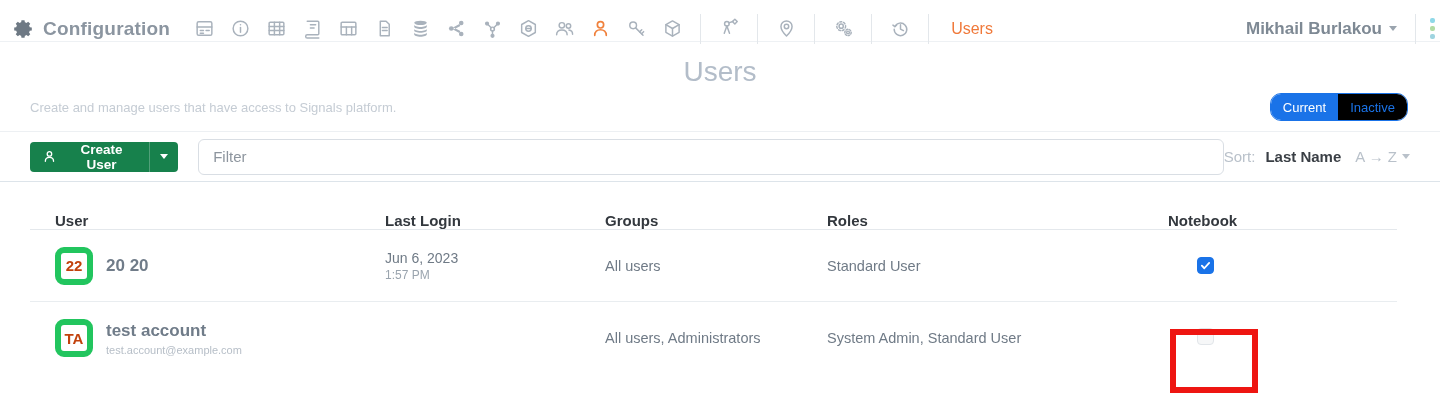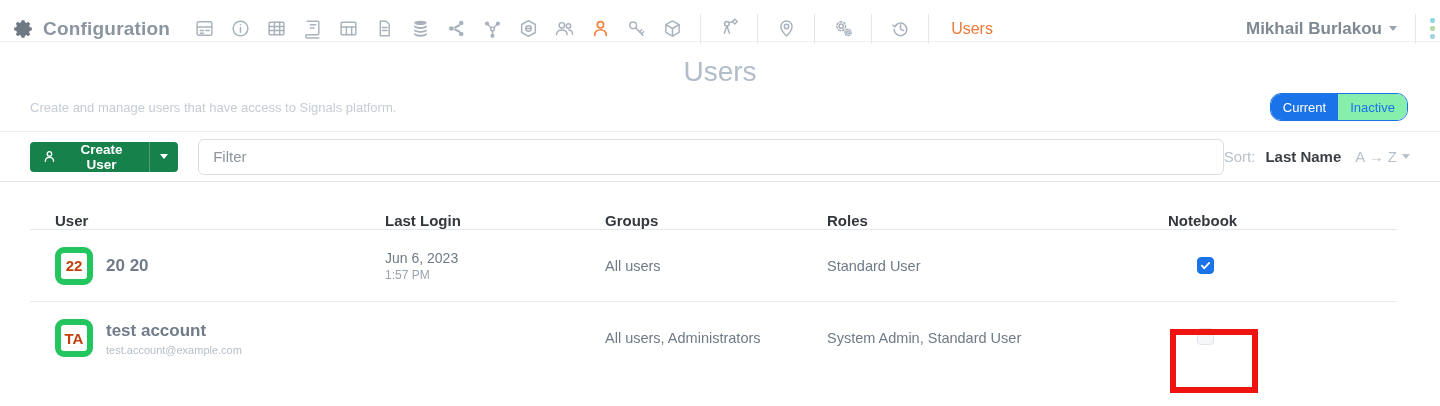--- a/index.html
+++ b/index.html
@@ -23,21 +23,21 @@
            border-top:5px solid #9aa4ae; margin-left:7px; }
   .apps-sliver { width:10px; height:26px; margin-left:14px; display:flex; flex-direction:column; justify-content:center; gap:3px; }
   .apps-sliver i { width:5px; height:5px; border-radius:2px; display:block; }
 
   
   .page-title { text-align:center; font-size:28px; color:#b3bdc9; font-weight:500; margin-top:14px; }
   .subhead { position:relative; height:44px; border-bottom:1px solid #edf0f3; }
   .subtitle { position:absolute; left:30px; top:12px; font-size:13px; color:#c5ccd4; }
   .toggle-group { position:absolute; right:32px; top:5px; display:flex; border:1px solid #1a73e8;
                   border-radius:11px; overflow:hidden; height:28px; }
-  .toggle-btn { font-size:13px; padding:0 12px; display:flex; align-items:center; cursor:pointer; background:#86efac; color:#1a73e8; }
+  .toggle-btn { font-size:13px; padding:0 12px; display:flex; align-items:center; cursor:pointer; background:#000000; color:#1a73e8; }
   .toggle-btn.selected { background:#1a73e8; color:#fff; }
 
   
   .actions { height:50px; display:flex; align-items:center; border-bottom:1px solid #dde4ea; position:relative; }
   .create-btn { margin-left:30px; height:30px; background:#17814c; color:#fff; border:none; border-radius:4px;
                 display:flex; align-items:center; font-size:13.5px; font-weight:700; cursor:pointer; padding:0; }
   .create-btn .main { display:flex; align-items:center; padding:0 10px 0 12px; height:100%; }
   .create-btn .person { width:15px; height:15px; margin-right:7px; }
   .create-btn .dd { height:100%; display:flex; align-items:center; padding:0 10px; border-left:1px solid rgba(255,255,255,.25); }
   .create-btn .dd .caret { border-top-color:#fff; margin:0; }

